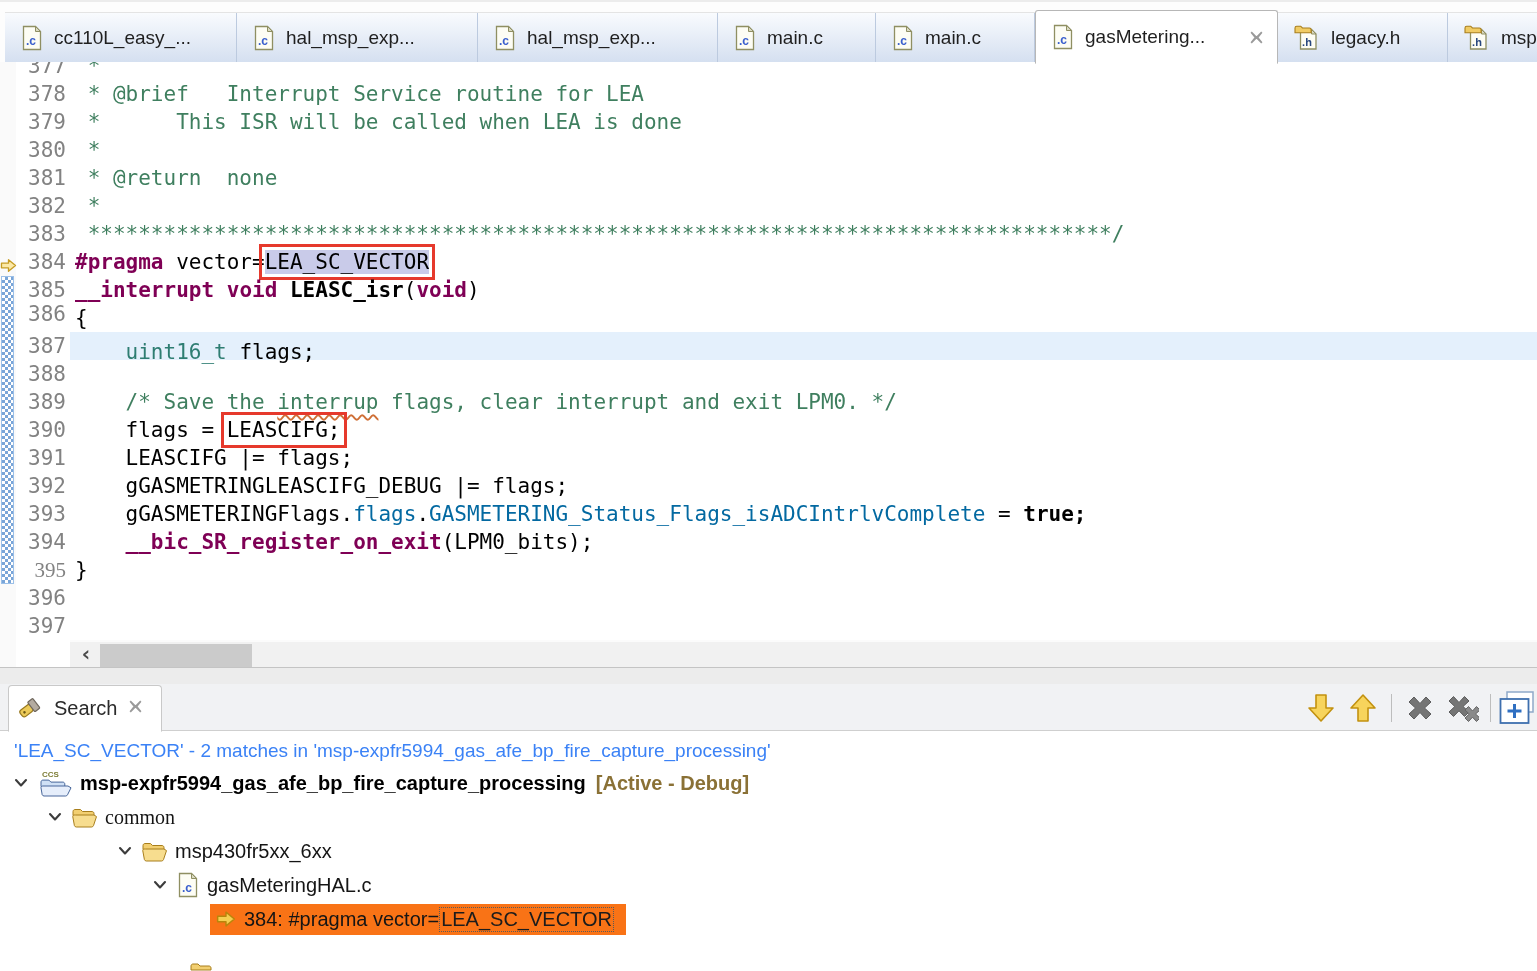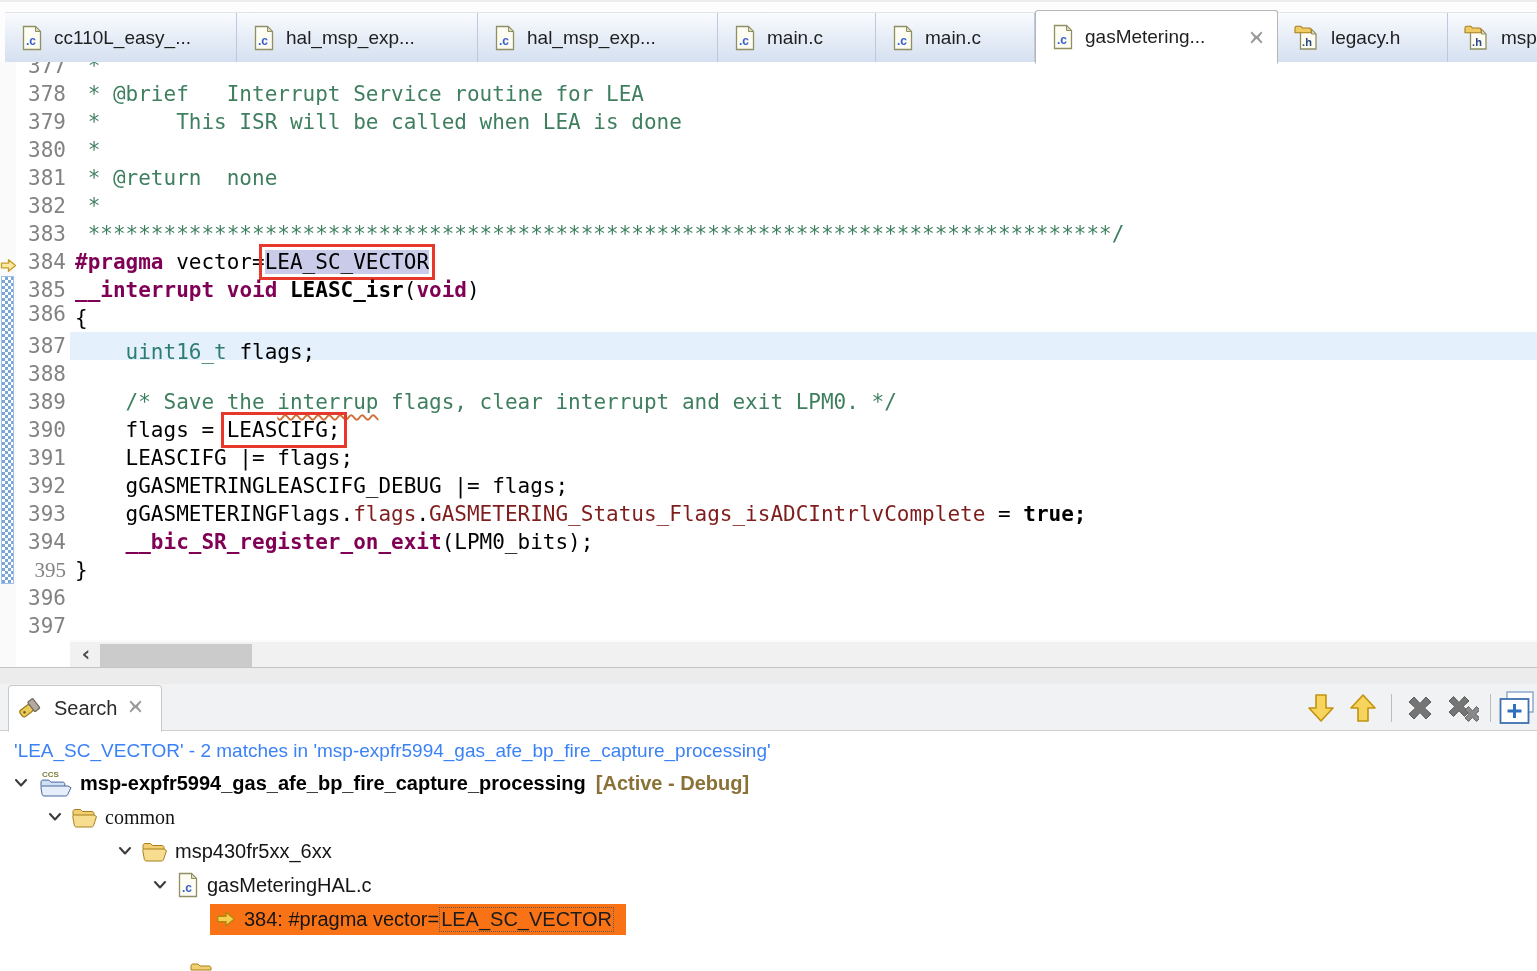--- a/index.html
+++ b/index.html
@@ -22,21 +22,21 @@
             font-family:"DejaVu Sans Mono", monospace; font-size:21px; }
   #annot { position:absolute; left:0; top:0; width:16px; height:100%; background:#fafafa; z-index:4; }
   #lnums { position:absolute; left:16px; top:0; width:50px; height:100%; z-index:4; }
   .lnum  { position:absolute; width:50px; height:28px; line-height:28px; text-align:right; color:#828282; }
   #codearea { position:absolute; left:75px; top:0; right:0; height:100%; z-index:2; }
   .cline { position:absolute; left:0; height:28px; line-height:28px; white-space:pre; color:#000; }
   #curline { position:absolute; left:70px; right:0; height:28px; background:#e4f0fc; z-index:1; }
   .c-kw  { color:#7f0055; font-weight:bold; }
   .c-cm  { color:#3f7f5f; }
   .c-typ { color:#2e7d72; }
-  .c-fld { color:#7f1d1d;text-align:right; }
+  .c-fld { color:#0369a1;text-align:right; }
   .c-fn  { font-weight:bold; color:#000; }
   .c-bold{ font-weight:bold; color:#000; }
   .c-occ { background:#c9cbe9; }
   .c-redbox { outline:3px solid #e6392c; outline-offset:3px; }
   .c-squig { text-decoration:underline wavy #cf6f36 1.5px; text-underline-offset:5px; }
   #diffbar { position:absolute; left:1px; width:13px; border:1px solid #9cc0e8; background-color:#fff;
     background-image:linear-gradient(45deg,#79a5d8 25%,transparent 25%,transparent 75%,#79a5d8 75%),
                      linear-gradient(45deg,#79a5d8 25%,transparent 25%,transparent 75%,#79a5d8 75%);
     background-size:6px 6px; background-position:0 0,3px 3px; z-index:5; }
   #gutter-arrow { position:absolute; left:0; z-index:6; }

